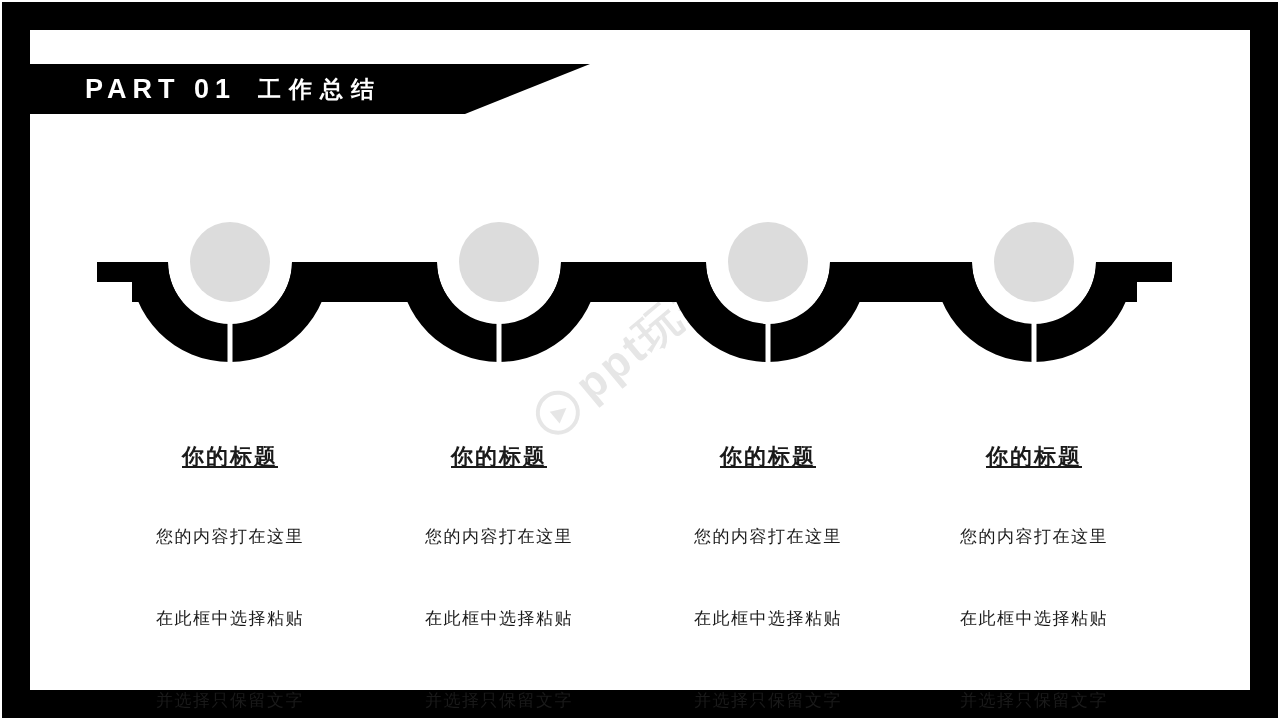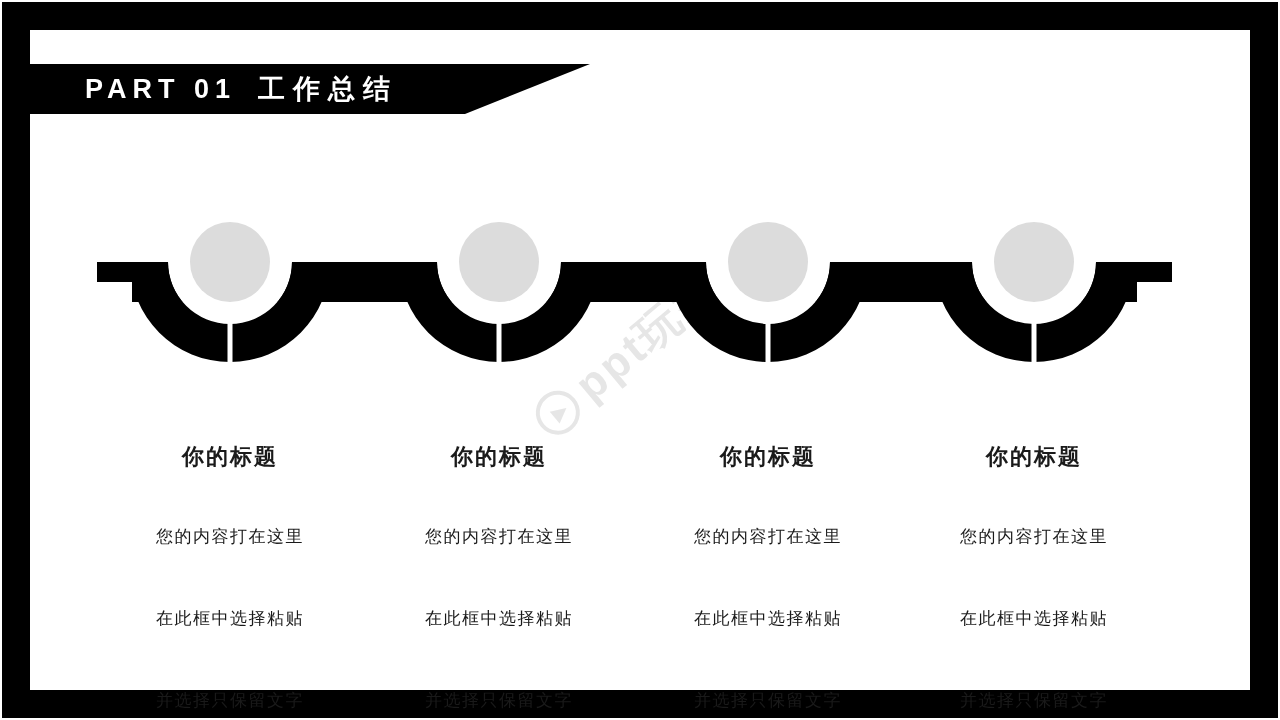--- a/index.html
+++ b/index.html
@@ -18,42 +18,42 @@
     border:2px solid #ffffff;padding-left:44px;}
   .canvas{position:absolute;left:28px;top:28px;right:28px;bottom:28px;
     background:var(--c-canvas,#fff);}
   
   .banner{position:absolute;left:28px;top:62px;width:560px;height:50px;
     background:var(--c-graphic,#000);
     clip-path:polygon(0 0,100% 0,calc(100% - 125px) 100%,0 100%);
     display:flex;align-items:center;z-index:4;}
   .banner .part{color:var(--c-banner-text,#fff);font-size:27px;font-weight:700;
     letter-spacing:6px;padding-left:55px;white-space:nowrap;}
-  .banner .sect{color:var(--c-banner-text,#fff);font-size:27px;font-weight:700;
+  .banner .sect{color:var(--c-banner-text,#fff);font-size:23px;font-weight:700;
     letter-spacing:8px;padding-left:22px;white-space:nowrap;}
   
   .watermark{position:absolute;left:625px;top:352px;z-index:1;
     transform:translate(-50%,-50%) rotate(-40deg);
     display:flex;align-items:center;gap:10px;opacity:.75;
     color:var(--c-watermark,#dedede);white-space:nowrap;}
   .wm-icon{display:inline-flex;align-items:center;justify-content:center;
     width:44px;height:44px;border:4px solid var(--c-watermark,#dedede);
     border-radius:50%;font-size:20px;line-height:1;padding-left:4px;}
   .wm-text{font-size:44px;font-weight:700;letter-spacing:3px;}
   
   .chain{position:absolute;left:0;top:0;width:1280px;height:720px;z-index:2;
     pointer-events:none;}
   
   .cols{position:absolute;left:0;top:440px;width:1280px;height:180px;z-index:3;}
   .col{position:absolute;width:268px;text-align:center;color:var(--c-body-text,#111);}
   .col:nth-child(1){left:94px;}
   .col:nth-child(2){left:363px;}
   .col:nth-child(3){left:632px;}
   .col:nth-child(4){left:898px;}
-  .col-title{font-size:22px;font-weight:700;letter-spacing:2px;margin-bottom:18px;}
+  .col-title{font-size:22px;font-weight:700;letter-spacing:2px;margin-bottom:18px;text-decoration:underline;}
   .col-line{font-size:17px;letter-spacing:1.5px;line-height:34px;font-weight:500;margin-top:48px;}
 </style>
 </head>
 <body>
 
 <div class="slide">
   <div class="canvas"></div>
 
   <div class="banner">
     <span class="part">PART 01</span>

